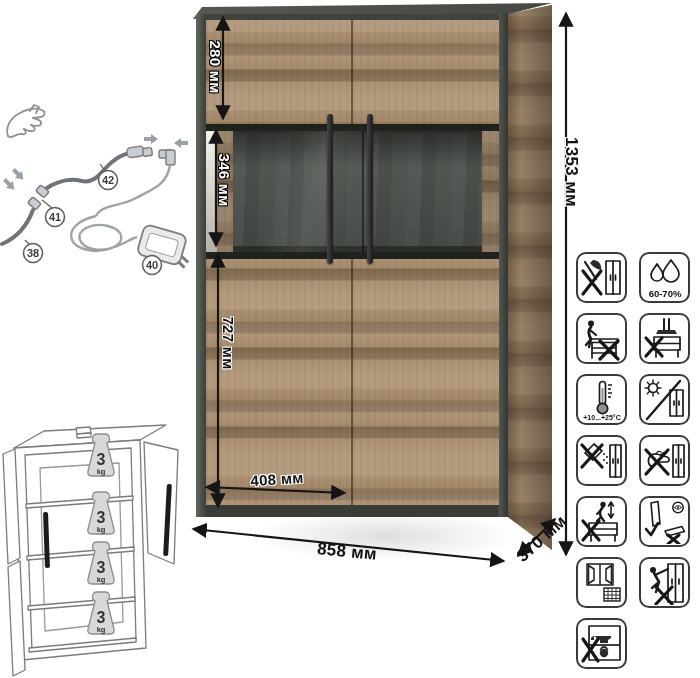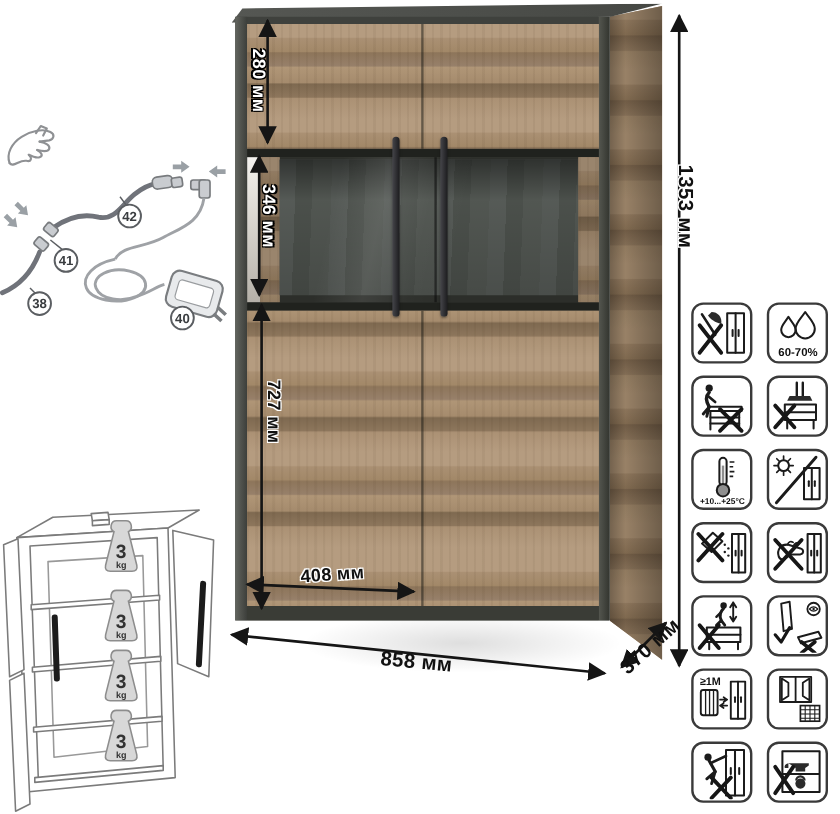--- a/index.html
+++ b/index.html
@@ -366,34 +366,20 @@
           <polygon points="22,31 39,26.5 41.5,31.5 24.5,36"></polygon>
           <circle cx="35" cy="7.5" r="5.2" stroke-width="1.5"></circle>
           <path d="M31.5,7.5 q3.5,-3.5 7,0 q-3.5,3.5 -7,0 Z" stroke-width="1"></path>
         </g>
         <circle cx="35" cy="7.5" r="1" fill="#1b1b1b"></circle>
         <path d="M3,29 L8,35 L15,23" stroke="#161616" stroke-width="2.6" fill="none" stroke-linecap="round" stroke-linejoin="round"></path>
         <path d="M25,35 L36,44 M36,35 L25,44" stroke="#161616" stroke-width="3" stroke-linecap="round" fill="none"></path>
       </svg>
     </div>
 
-    <div class="cell">
-      <svg width="44" height="44" viewBox="0 0 44 44">
-        <text x="12" y="10" font-size="9" font-weight="bold" fill="#111" text-anchor="middle">≥1M</text>
-        <g fill="none" stroke="#1b1b1b" stroke-width="1.6" stroke-linecap="round" stroke-linejoin="round">
-          <rect x="4" y="14" width="14" height="21" rx="2"></rect>
-          <path d="M8,14 V35 M11.3,14 V35 M14.6,14 V35" stroke-width="1.1"></path>
-          <path d="M20,22 h6 M26,22 l-3,-2 M26,22 l-3,2 M26,27 h-6 M20,27 l3,-2 M20,27 l3,2" stroke-width="1.4"></path>
-          <rect x="29" y="7" width="12" height="31"></rect>
-            <line x1="35" y1="7" x2="35" y2="38"></line>
-          <line x1="32.5" y1="20" x2="32.5" y2="24"></line>
-            <line x1="37.5" y1="20" x2="37.5" y2="24"></line>
-        </g>
-      </svg>
-    </div>
 
     <div class="cell">
       <svg width="44" height="44" viewBox="0 0 44 44">
         <g fill="none" stroke="#1b1b1b" stroke-width="1.5" stroke-linejoin="round">
           <rect x="7" y="3" width="26" height="21"></rect>
           <line x1="20" y1="3" x2="20" y2="24"></line>
           <path d="M8.5,4.5 L14,8 L14,19 L8.5,22.5 Z"></path>
           <path d="M31.5,4.5 L26,8 L26,19 L31.5,22.5 Z"></path>
         </g>
         <g fill="none" stroke="#1b1b1b">

